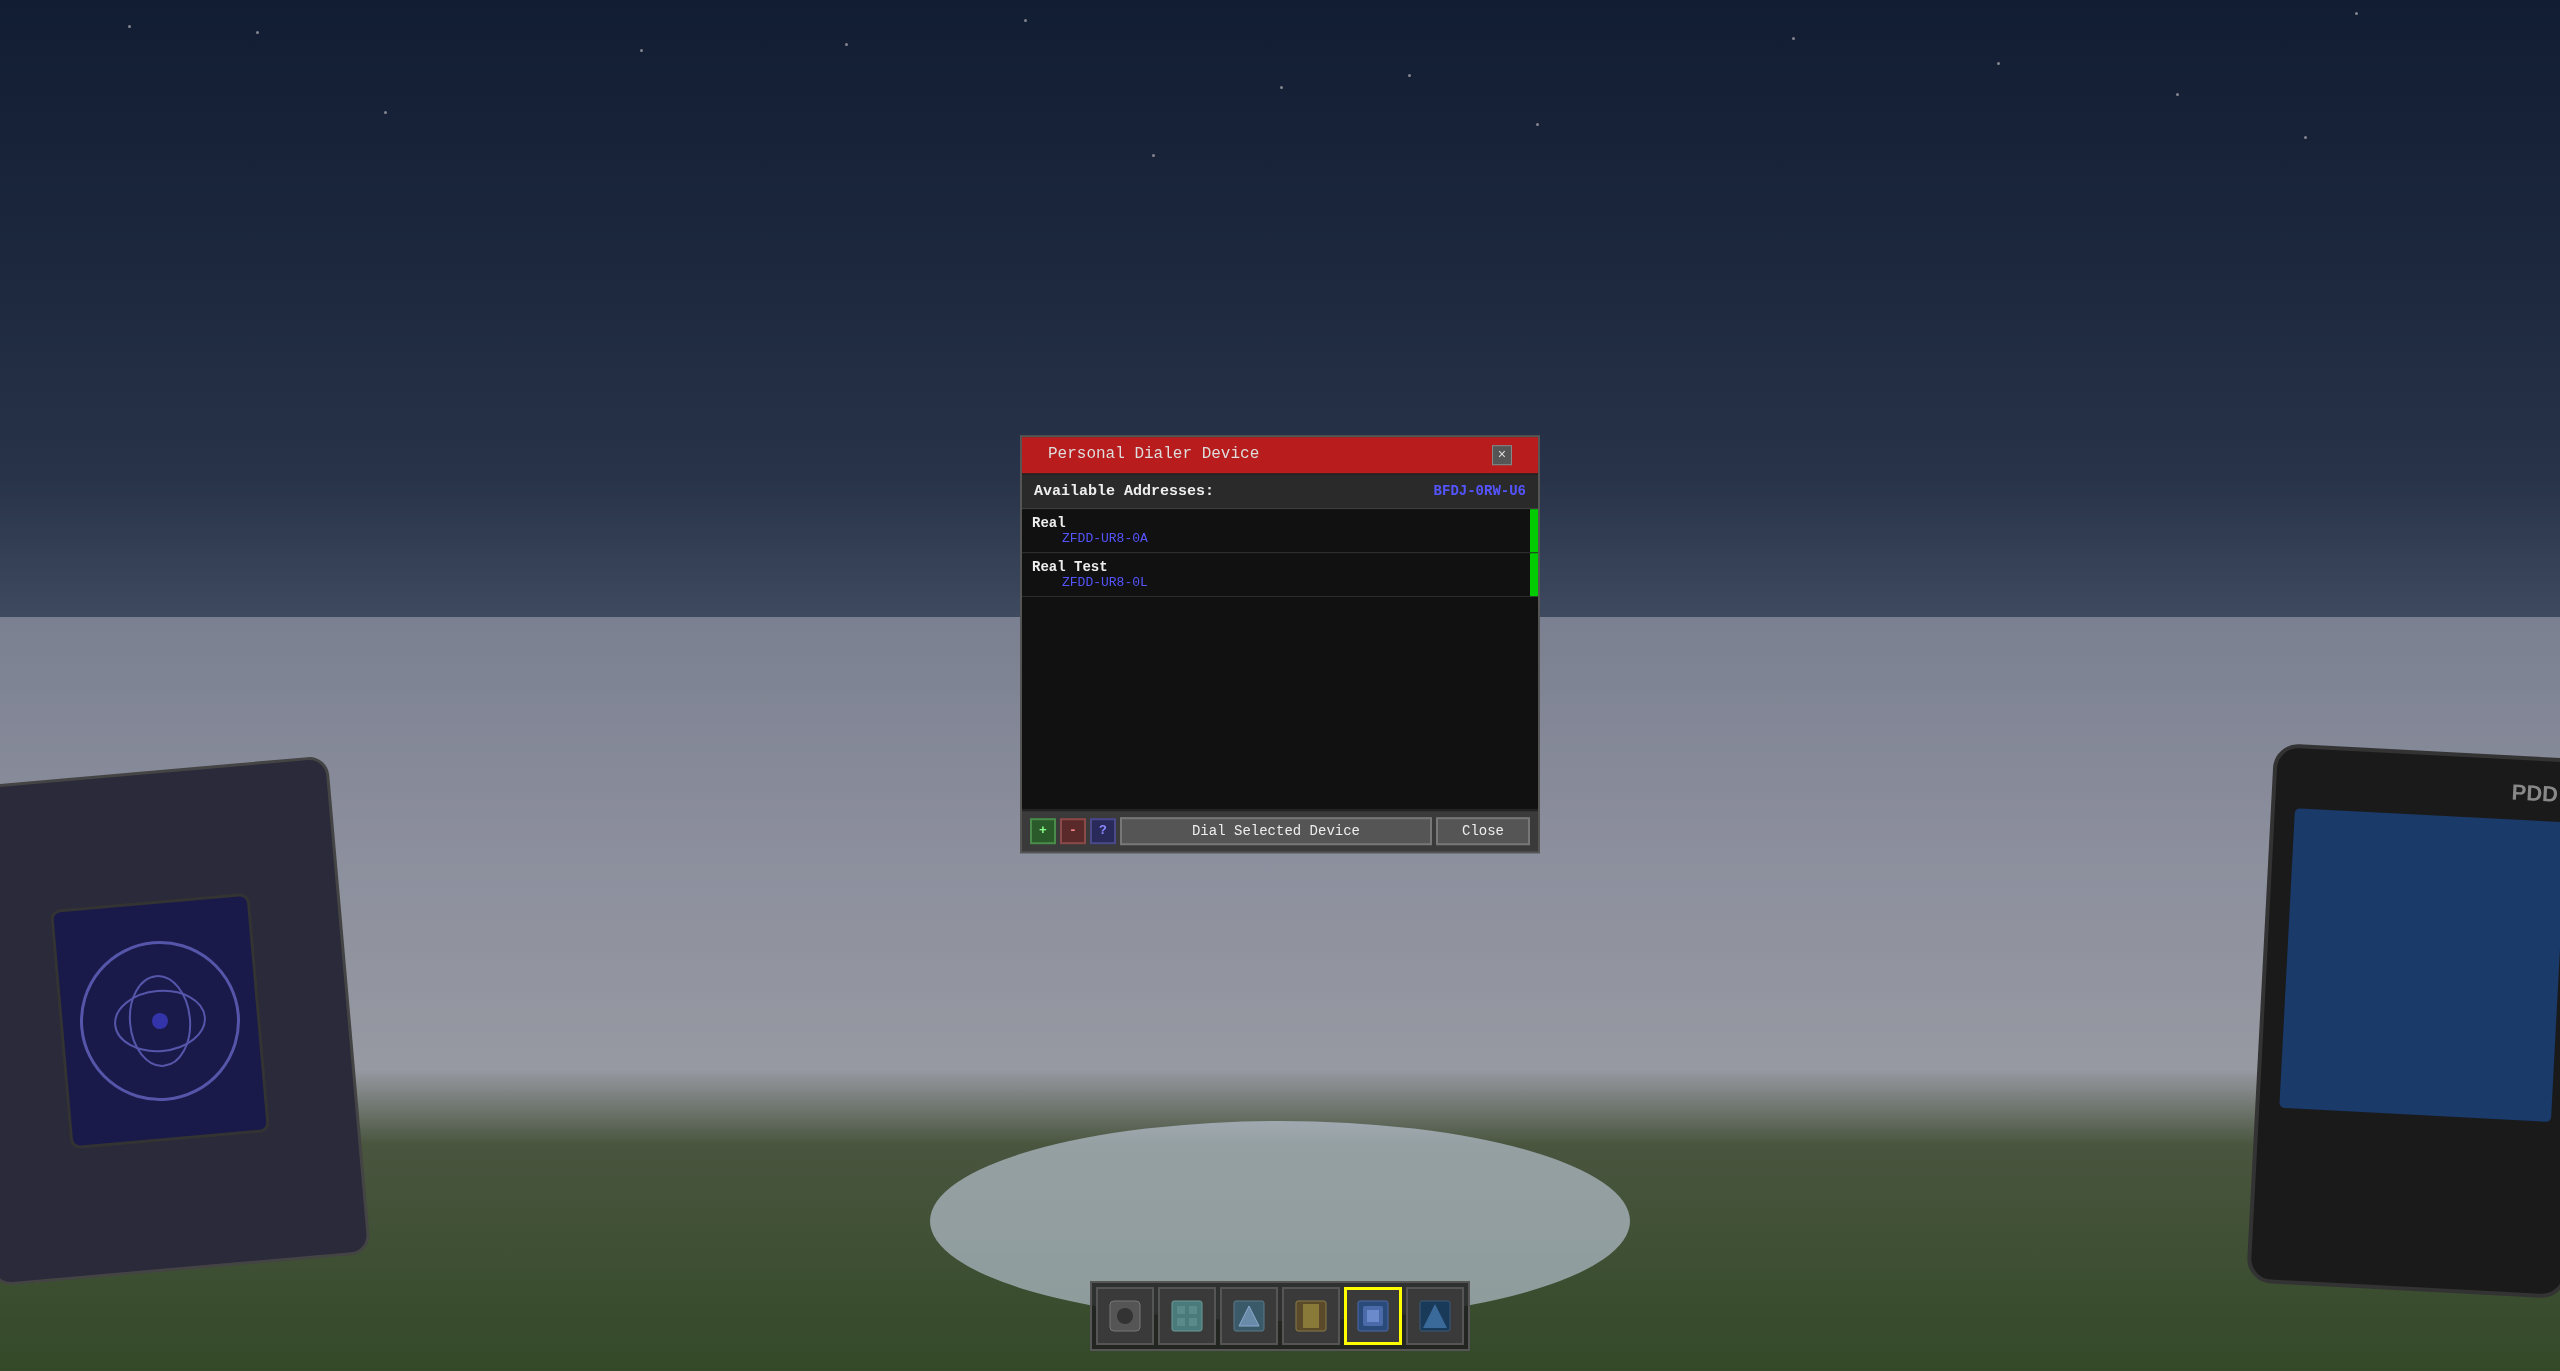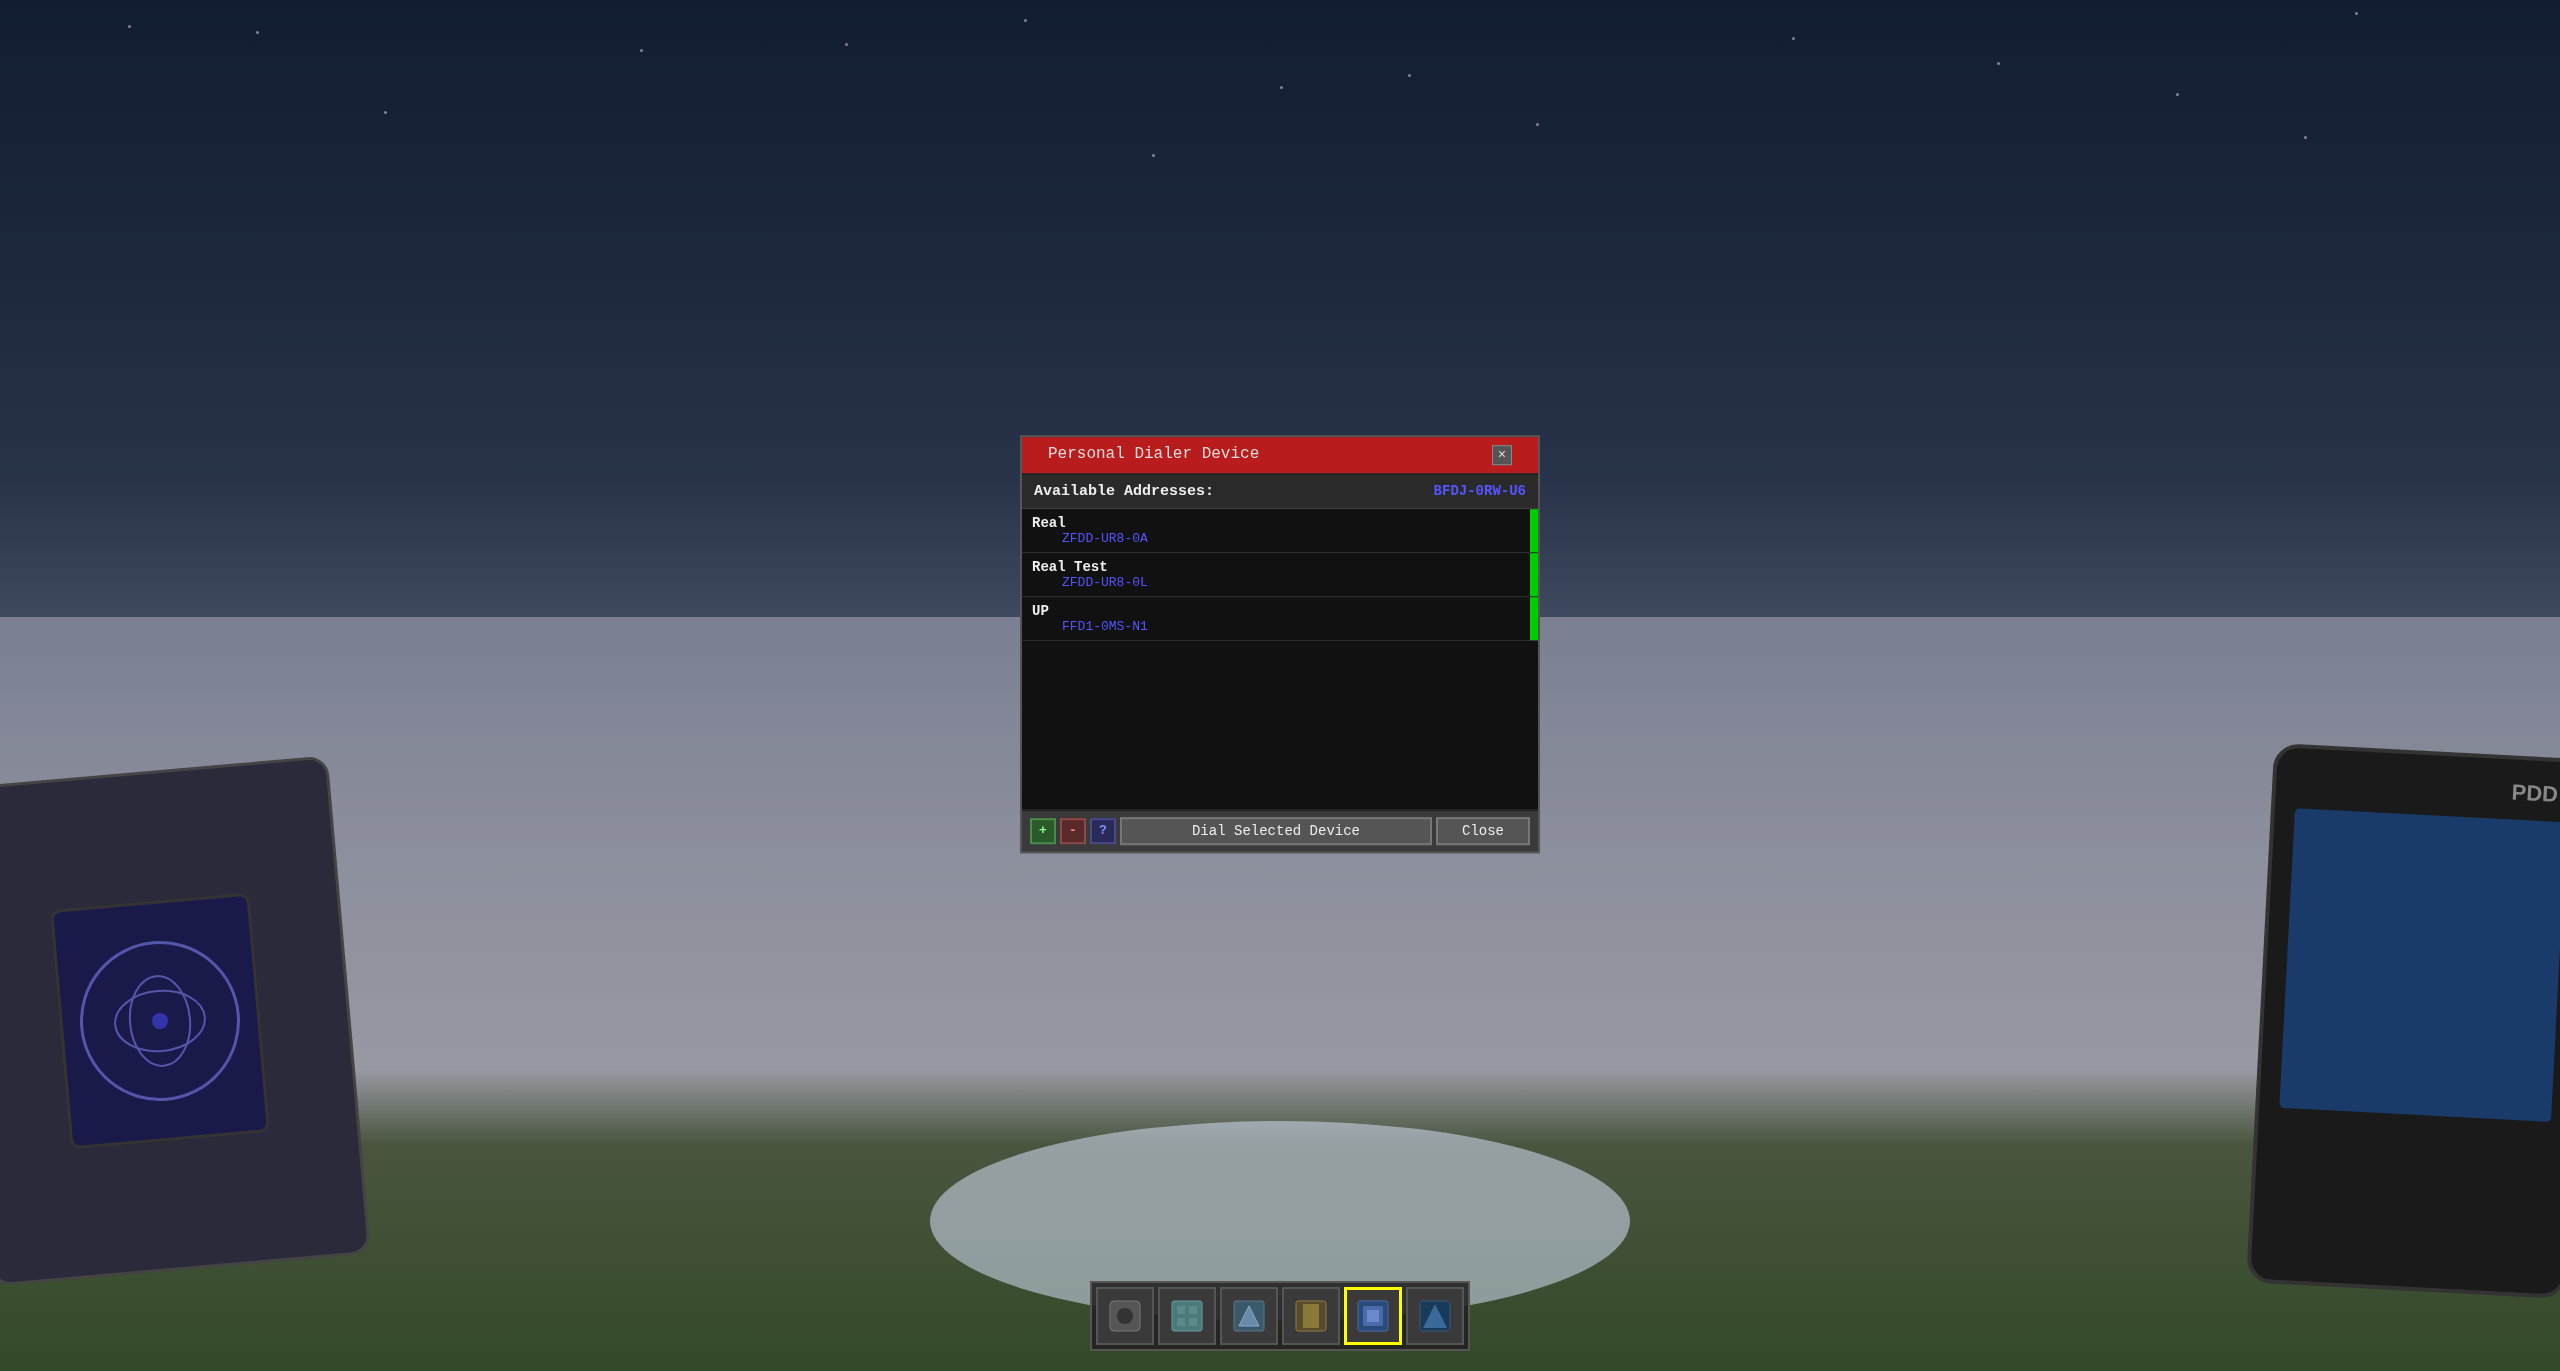--- a/index.html
+++ b/index.html
@@ -422,27 +422,20 @@
       </div>
 
       <div class="address-item">
         <div class="address-item-content">
           <div class="address-item-name">Real Test</div>
           <div class="address-item-code">ZFDD-UR8-0L</div>
         </div>
         <div class="address-item-indicator"></div>
       </div>
 
-      <div class="address-item">
-        <div class="address-item-content">
-          <div class="address-item-name">UP</div>
-          <div class="address-item-code">FFD1-0MS-N1</div>
-        </div>
-        <div class="address-item-indicator"></div>
-      </div>
 
       <div class="address-empty-space"></div>
     </div>
   </div>
 
   <div class="dialog-footer">
     <button class="footer-btn btn-plus">+</button>
     <button class="footer-btn btn-minus">-</button>
     <button class="footer-btn btn-help">?</button>
     <button class="btn-dial">Dial Selected Device</button>

